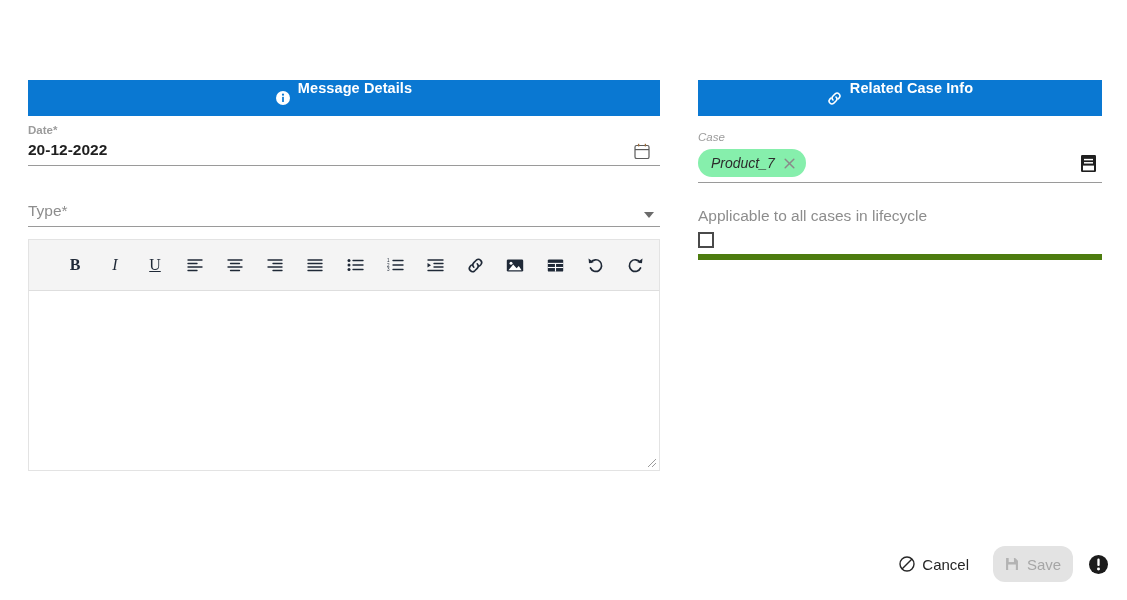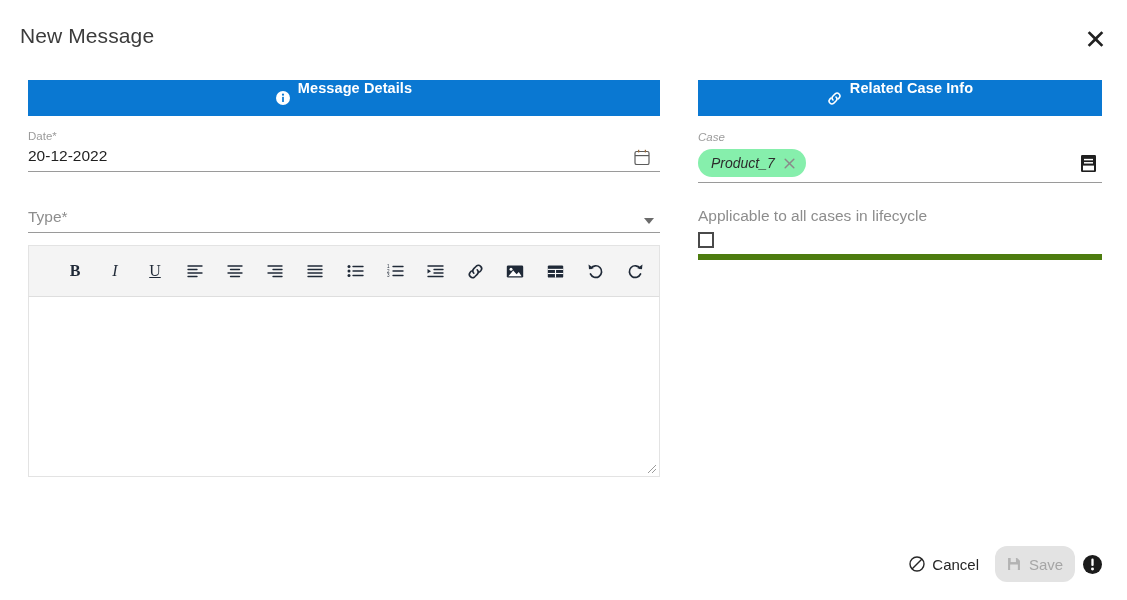--- a/index.html
+++ b/index.html
@@ -129,21 +129,21 @@
     right: 6px;
     bottom: 8px;
     width: 0; height: 0;
     border-left: 5px solid transparent;
     border-right: 5px solid transparent;
     border-top: 6px solid #6b6b6b;
     cursor: pointer;
   }
 
   
-  .field-date { margin-top: 13px; }
+  .field-date { margin-top: 7px; font-weight: bold; }
   .field-type { margin-top: 32px; }
 
   
   .msg-label {
     margin-top: 22px;
     font-size: 15.5px;
     color: #6d6d6d;
     line-height: 20px;
   }
   .editor-wrap {
@@ -263,25 +263,25 @@
     height: 16px;
     border: 2px solid #4a4a4a;
     background: #ffffff;
     cursor: pointer;
     display: block;
   }
 
   
   .dlg-footer {
     position: absolute;
-    right: 24px;
+    right: 18px;
     bottom: 18px;
     display: flex;
     align-items: center;
-    gap: 6px;
+    gap: 14px;
   }
   .btn-cancel {
     display: inline-flex;
     align-items: center;
     gap: 7px;
     background: none;
     border: none;
     font-size: 15px;
     color: #262626;
     padding: 9px 10px;
@@ -312,28 +312,20 @@
     cursor: pointer;
     color: #1b1b1b;
   }
   .footer-info svg, .btn-cancel svg, .btn-save svg { display: block; }
 </style>
 </head>
 <body>
 
 <div class="dialog">
 
-  <div class="dlg-header">
-    <div class="dlg-title">New Message</div>
-    <button class="close-btn" aria-label="Close">
-      <svg width="17" height="17" viewBox="0 0 17 17" aria-hidden="true">
-        <path d="M2.6 1.2 L8.5 7.1 L14.4 1.2 L16.3 3.1 L10.4 9 L16.3 14.9 L14.4 16.8 L8.5 10.9 L2.6 16.8 L0.7 14.9 L6.6 9 L0.7 3.1 Z" fill="#212121"></path>
-      </svg>
-    </button>
-  </div>
 
   <div class="col-left">
 
     <div class="panel-head">
       <span class="ph-icon">
         <svg width="14" height="14" viewBox="0 0 16 16" aria-hidden="true">
           <circle cx="8" cy="8" r="8" fill="#ffffff"></circle>
           <rect x="7" y="6.6" width="2" height="6" rx="0.6" fill="#0a78d2"></rect>
           <circle cx="8" cy="4.2" r="1.25" fill="#0a78d2"></circle>
         </svg>

